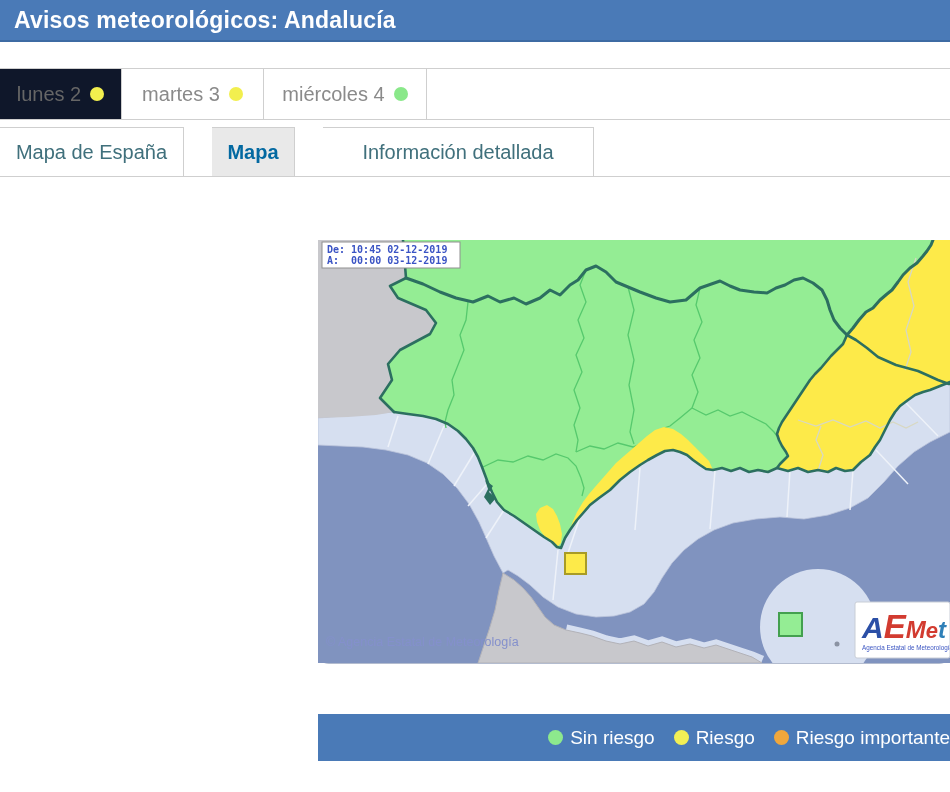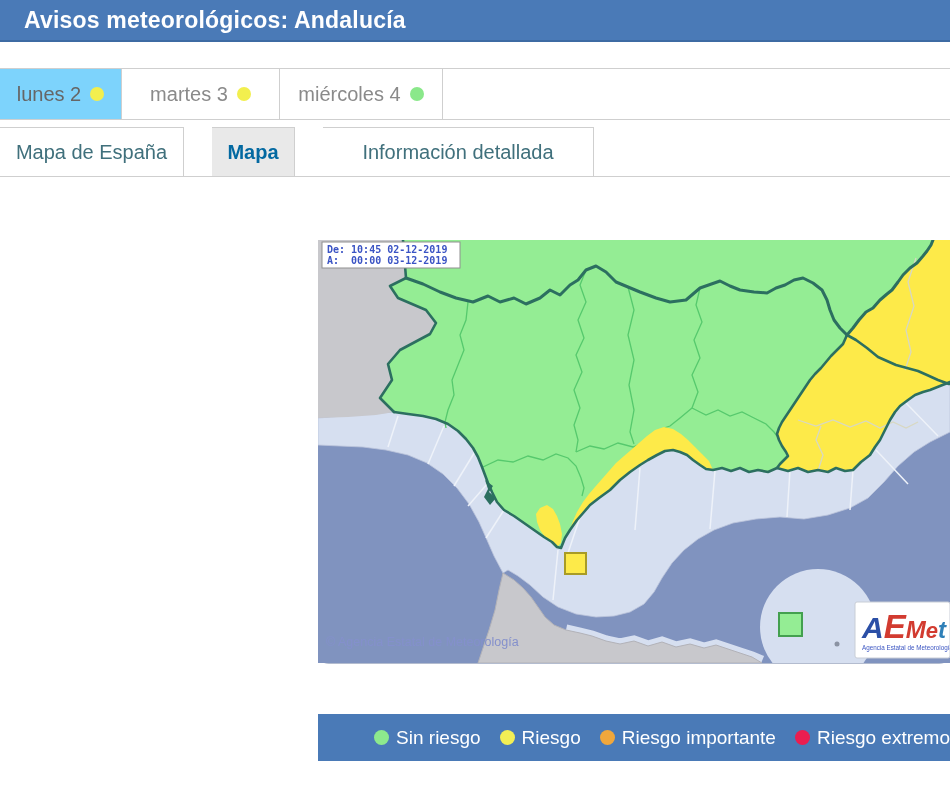--- a/index.html
+++ b/index.html
@@ -1,27 +1,27 @@
 <!DOCTYPE html>
 <html><head>
 <meta charset="utf-8">
 <style>
   html,body{margin:0;padding:0;background:#fff;}
   #page{position:relative;width:950px;height:792px;background:#fff;overflow:hidden;
         font-family:"Liberation Sans",sans-serif;}
   
   #hdr{position:absolute;left:0;top:0;width:950px;height:40px;border-bottom:2px solid #3e6ba3;
        display:flex;align-items:center;}
-  #hdr .t{color:#fff;font-size:23px;font-weight:700;padding-left:24px;letter-spacing:.2px;}
+  #hdr .t{color:#fff;font-size:23px;font-weight:700;padding-left:14px;letter-spacing:.2px;}
   
   #daytabs{position:absolute;left:0;top:68px;width:950px;height:52px;
            border-top:1px solid #cfcfcf;border-bottom:1px solid #cfcfcf;display:flex;box-sizing:border-box;}
   .dtab{height:100%;display:flex;align-items:center;justify-content:center;gap:9px;
         border-right:1px solid #cfcfcf;font-size:20px;color:#8a8a8a;cursor:pointer;box-sizing:border-box;}
-  .dtab.active{background:#7dd3fc;color:#666;}
+  .dtab.active{background:#0f172a;color:#666;}
   .dot{width:14px;height:14px;border-radius:50%;display:inline-block;}
   
   #viewtabs{position:absolute;left:0;top:127px;width:950px;height:50px;border-bottom:1px solid #cfcfcf;
             display:flex;box-sizing:border-box;gap:28px;}
   .vtab{height:100%;display:flex;align-items:center;justify-content:center;
         border-top:1px solid #cfcfcf;border-right:1px solid #cfcfcf;font-size:20px;color:#40707c;
         cursor:pointer;box-sizing:border-box;}
   .vtab.active{background:#e9e9e9;color:#0369a1;font-weight:700;}
   
   #filter{position:absolute;top:187px;right:138px;height:50px;display:flex;align-items:center;gap:8px;}
@@ -46,21 +46,21 @@
 
   <div id="hdr" style="background-color: rgb(74, 122, 183);">
     <div class="t">Avisos meteorológicos: Andalucía</div>
   </div>
 
   <div id="daytabs">
     <div class="dtab active" style="width:122px">
       <span>lunes 2</span>
       <span class="dot" style="background-color: rgb(242, 239, 78);"></span>
     </div>
-    <div class="dtab" style="width:158px">
+    <div class="dtab" style="width:142px">
       <span>martes 3</span>
       <span class="dot" style="background-color: rgb(242, 239, 78);"></span>
     </div>
     <div class="dtab" style="width:163px">
       <span>miércoles 4</span>
       <span class="dot" style="background-color: rgb(138, 232, 138);"></span>
     </div>
   </div>
 
   <div id="viewtabs">
@@ -168,19 +168,15 @@
       <span>Sin riesgo</span>
     </span>
     <span class="litem">
       <span class="ldot" style="background-color: rgb(242, 239, 85);"></span>
       <span>Riesgo</span>
     </span>
     <span class="litem">
       <span class="ldot" style="background-color: rgb(240, 167, 60);"></span>
       <span>Riesgo importante</span>
     </span>
-    <span class="litem">
-      <span class="ldot" style="background-color: rgb(234, 29, 80);"></span>
-      <span>Riesgo extremo</span>
-    </span>
   </div>
 
 </div>
 
 </body></html>

